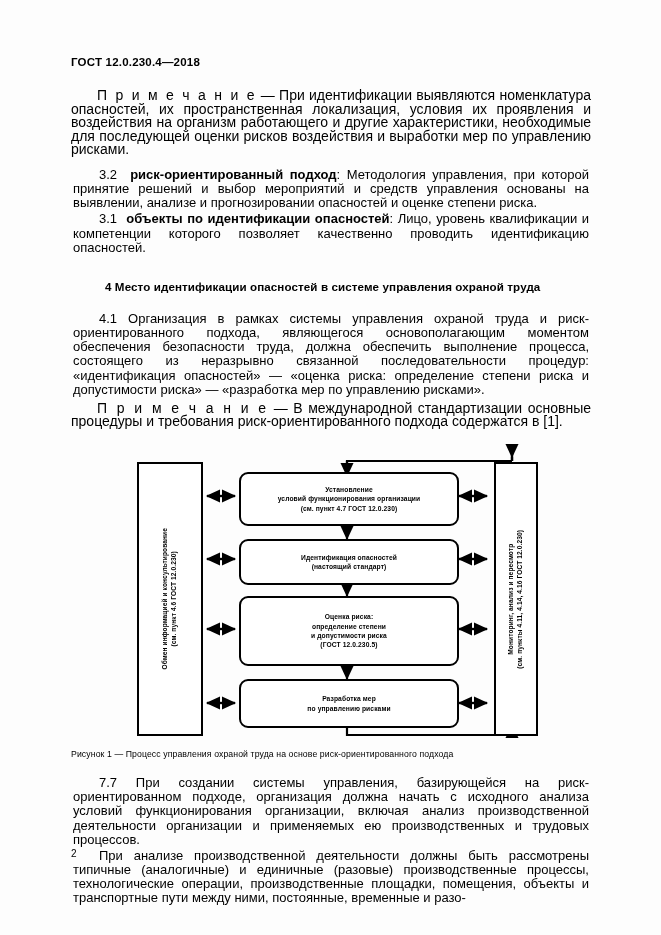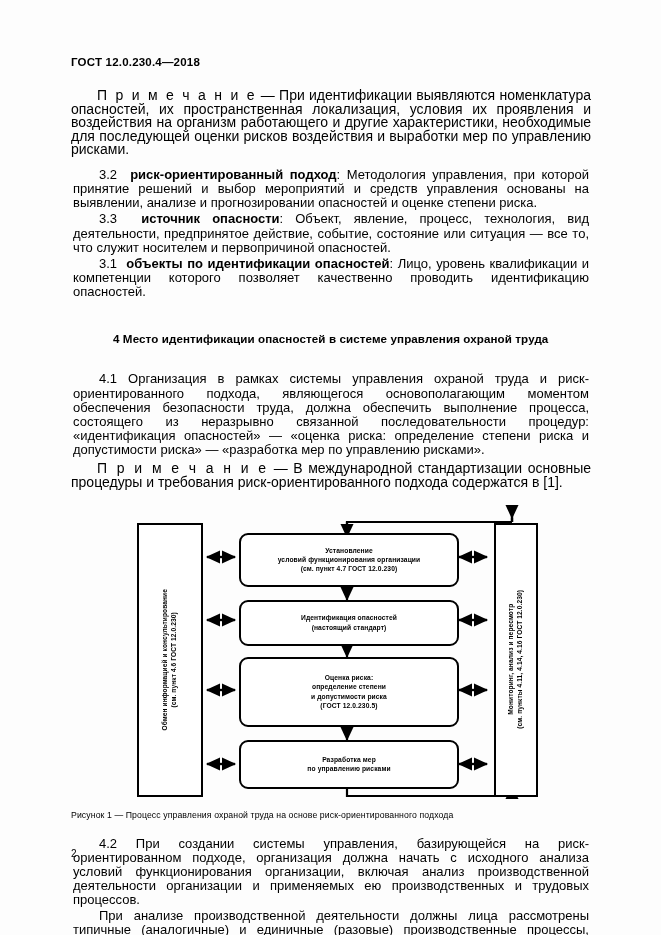--- a/index.html
+++ b/index.html
@@ -54,21 +54,21 @@
   .note-lead {
     letter-spacing: 2.1px;
   }
   .term {
     font-weight: bold;
   }
   .gap-sm { height: 3px; }
   .gap-md { height: 9px; }
   .gap-lg { height: 15px; }
   h2.section-title {
-    margin: 16px;
+    margin: 8px;
     font-size: 11.6px;
     font-weight: bold;
     text-indent: 26px;
     letter-spacing: 0.1px;
   }
   
   .figure-wrap {
     position: relative;
     width: 520px;
     height: 300px;
@@ -145,21 +145,20 @@
   <div class="content">
 
     <div class="doc-header">ГОСТ 12.0.230.4—2018</div>
 
     <p class="note-par"><span class="note-lead">П р и м е ч а н и е</span><span> — При идентификации выявляются номенклатура опасностей, их пространственная локализация, условия их проявления и воздействия на организм работающего и другие характеристики, необходимые для последующей оценки рисков воздействия и выработки мер по управлению рисками.</span></p>
 
     <div class="gap-md"></div>
 
     <p class="body-par"><span>3.2</span>&nbsp;&nbsp;<span class="term">риск-ориентированный подход</span><span>: Методология управления, при которой принятие решений и выбор мероприятий и средств управления основаны на выявлении, анализе и прогнозировании опасностей и оценке степени риска.</span></p>
 
-    <p class="body-par"><span>3.3</span>&nbsp;&nbsp;<span class="term">источник опасности</span><span>: Объект, явление, процесс, технология, вид деятельности, предпринятое действие, событие, состояние или ситуация — все то, что служит носителем и первопричиной опасностей.</span></p>
 
 
     <p class="body-par"><span>3.1</span>&nbsp;&nbsp;<span class="term">объекты по идентификации опасностей</span><span>: Лицо, уровень квалификации и компетенции которого позволяет качественно проводить идентификацию опасностей.</span></p>
 
     <div class="gap-lg"></div>
 
     <h2 class="section-title">4  Место идентификации опасностей в системе управления охраной труда</h2>
 
     <div class="gap-md"></div>
 
@@ -246,21 +245,21 @@
 по управлению рисками</span>
         </div>
 
       </div>
     </div>
 
     <div class="fig-caption">Рисунок 1 — Процесс управления охраной труда на основе риск-ориентированного подхода</div>
 
     <div class="gap-lg"></div>
 
-    <p class="body-par">4.2  При создании системы управления, базирующейся на риск-ориентированном подходе, организация должна начать с исходного анализа условий функционирования организации, включая анализ производственной деятельности организации и применяемых ею производственных и трудовых процессов.</p>
-
-    <p class="body-par">При анализе производственной деятельности должны лица рассмотрены типичные (аналогичные) и единичные (разовые) производственные процессы, технологические операции, производственные площадки, помещения, объекты и транспортные пути между ними, постоянные, временные и разо-</p>
+    <p class="body-par">7.7  При создании системы управления, базирующейся на риск-ориентированном подходе, организация должна начать с исходного анализа условий функционирования организации, включая анализ производственной деятельности организации и применяемых ею производственных и трудовых процессов.</p>
+
+    <p class="body-par">При анализе производственной деятельности должны быть рассмотрены типичные (аналогичные) и единичные (разовые) производственные процессы, технологические операции, производственные площадки, помещения, объекты и транспортные пути между ними, постоянные, временные и разо-</p>
 
   </div>
 
   <div class="page-number">2</div>
 
 </div>
 
 </body></html>

